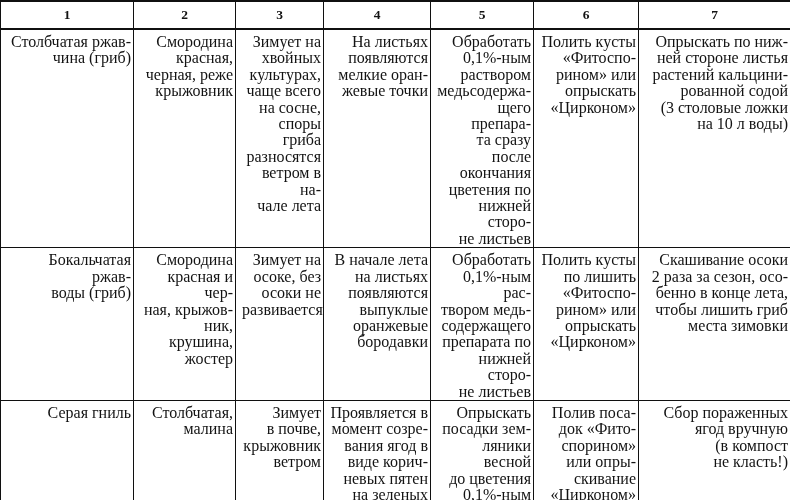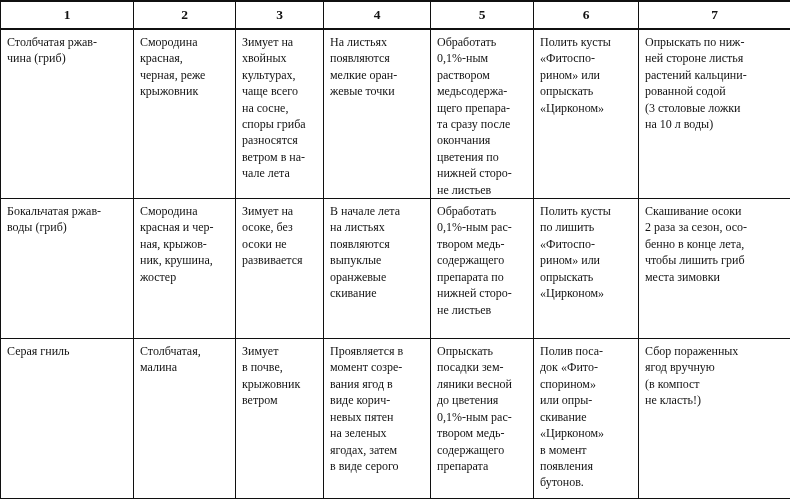--- a/index.html
+++ b/index.html
@@ -30,25 +30,25 @@
     border-top: 2px solid #101010;
     border-bottom: 2px solid #101010;
     font-size: 13.5px;
     font-weight: bold;
     text-align: center;
     vertical-align: middle;
     height: 24px;
     padding: 1px 2px;
   }
   table.doc-table td {
-    font-size: 12px;
+    font-size: 16px;
     line-height: 16.4px;
     padding: 4px 2px 0 6px;
     white-space: pre-line;
-    text-align: left;
+    text-align: right;
   }
   tr.row-1 { height: 168px; }
   tr.row-2 { height: 140px; }
   tr.row-3 { height: 160px; padding-left: 27px; }
 
   col.c1 { width: 133px; }
   col.c2 { width: 102px; }
   col.c3 { width: 88px;  }
   col.c4 { width: 107px; }
   col.c5 { width: 103px; }
@@ -132,21 +132,21 @@
 жостер</td>
       <td>Зимует на
 осоке, без
 осоки не
 развивается</td>
       <td>В начале лета
 на листьях
 появляются
 выпуклые
 оранжевые
-скивание</td>
+бородавки</td>
       <td>Обработать
 0,1%-ным рас-
 твором медь-
 содержащего
 препарата по
 нижней сторо-
 не листьев</td>
       <td>Полить кусты
 по лишить
 «Фитоспо-

